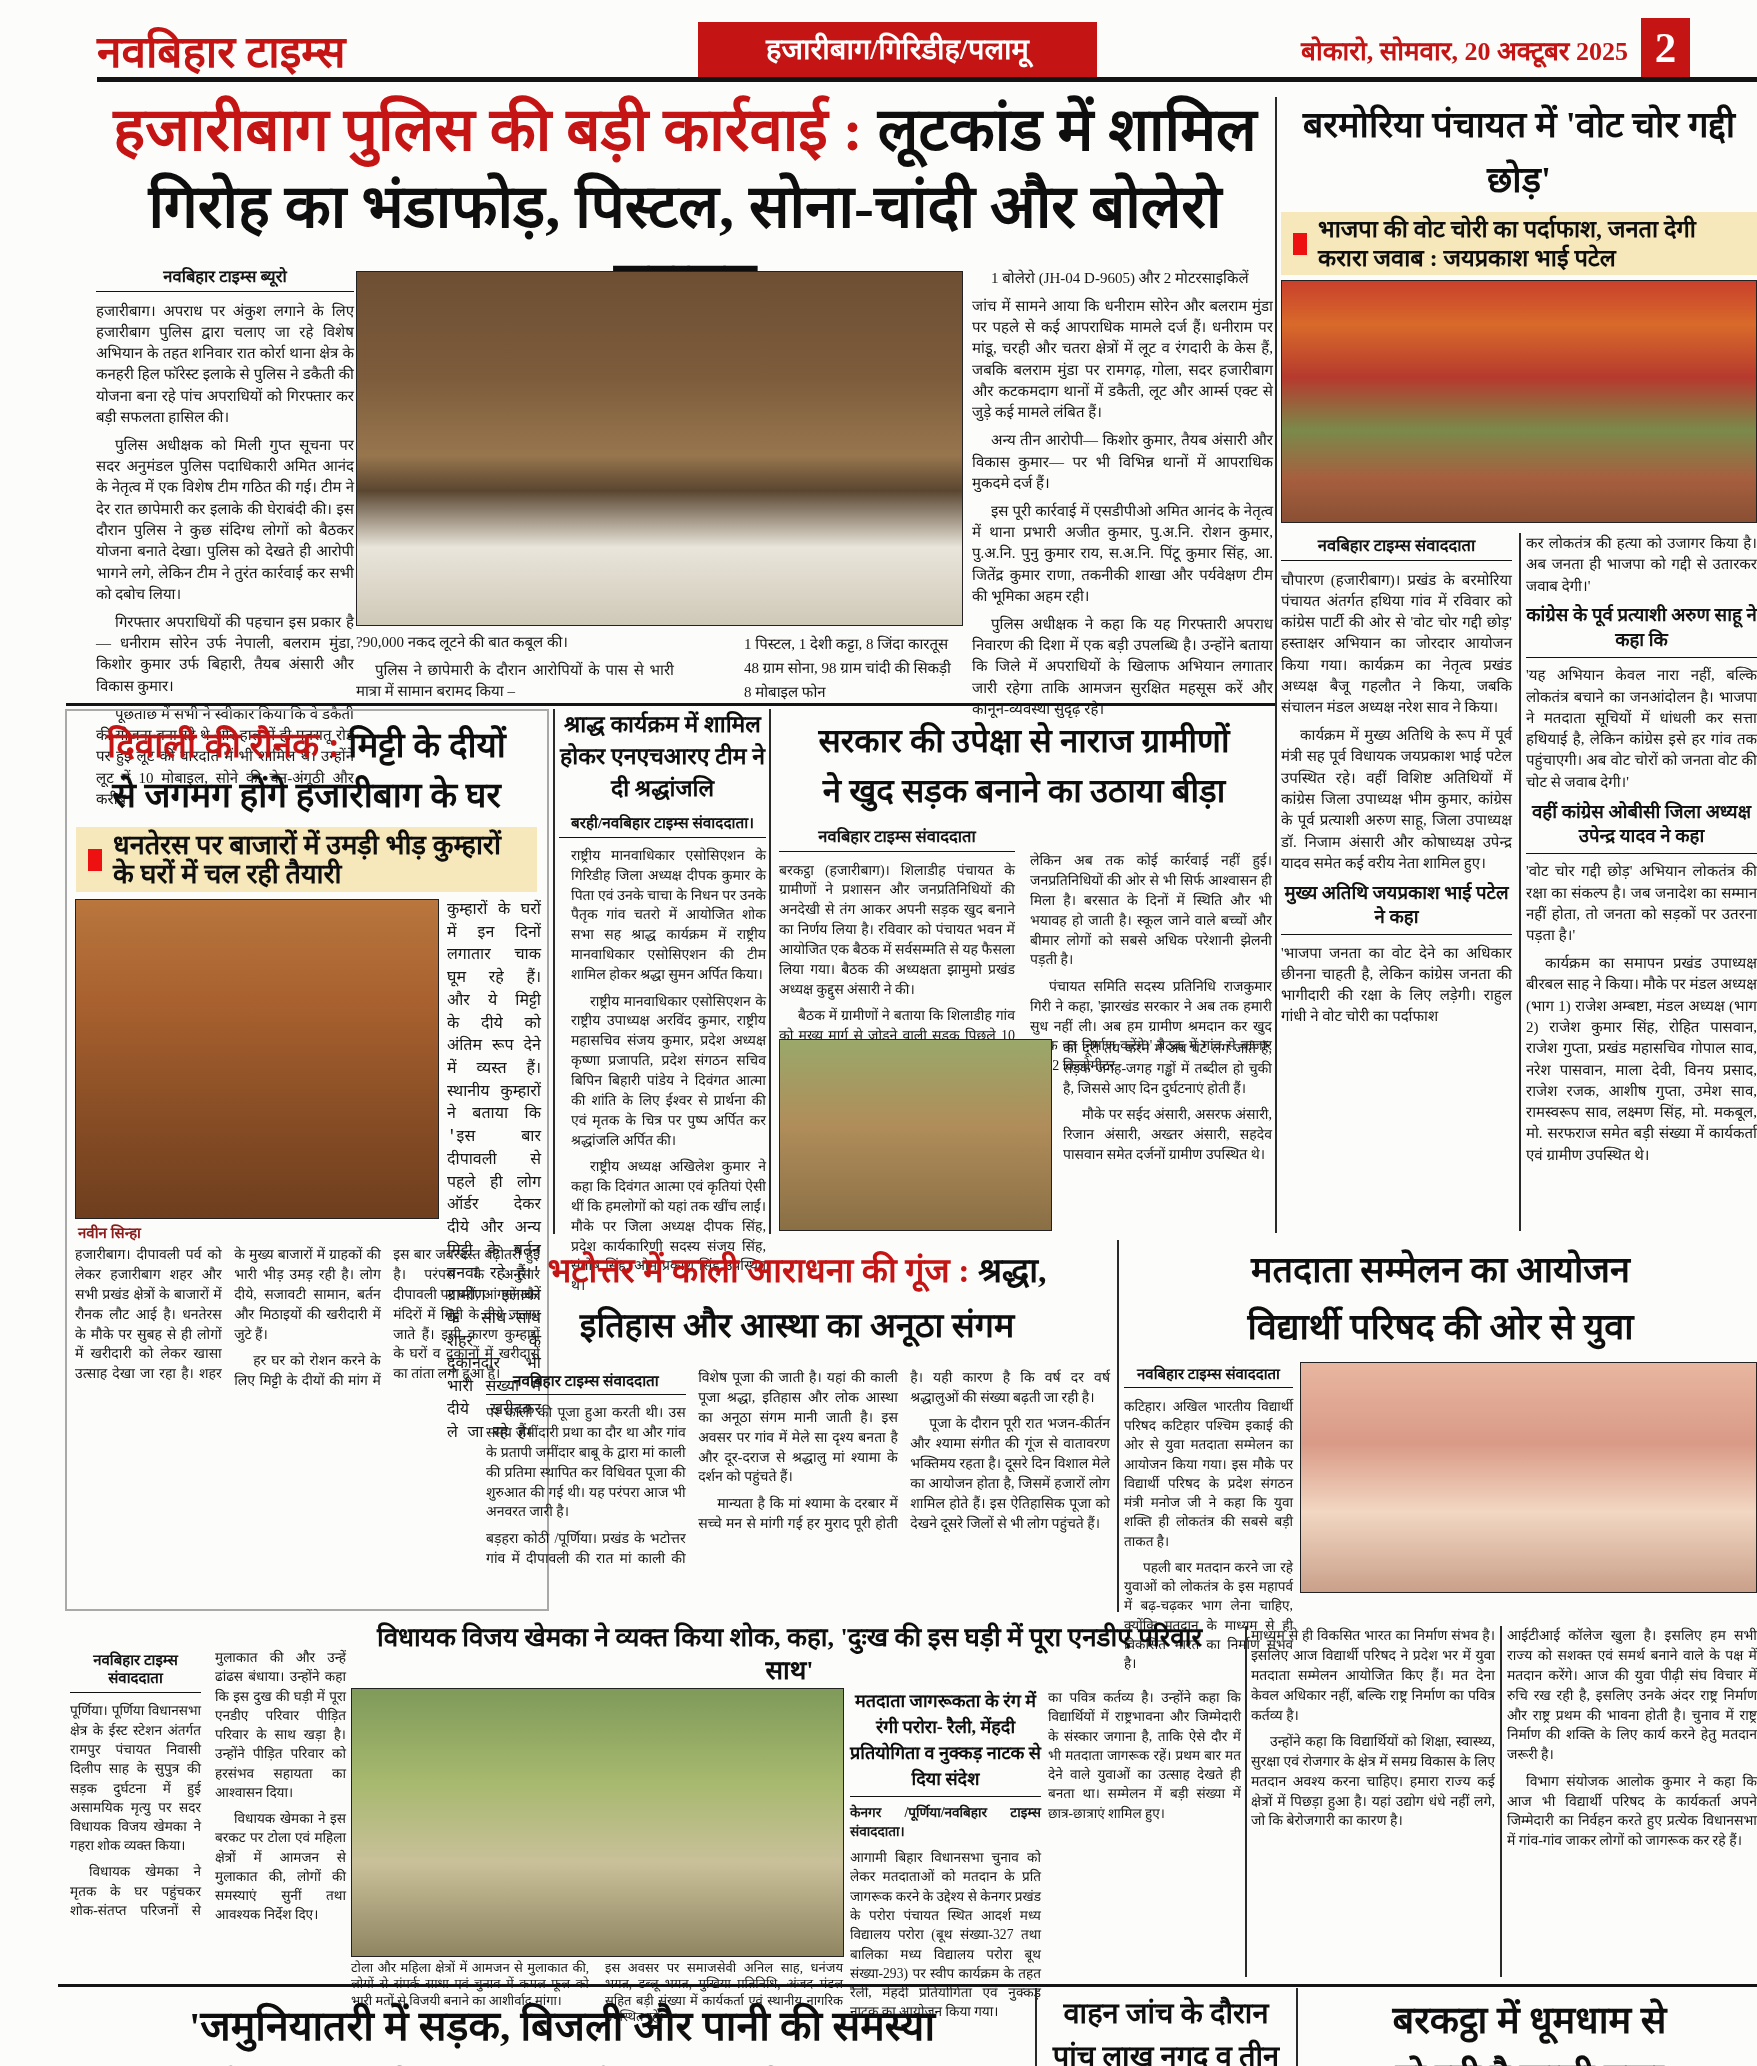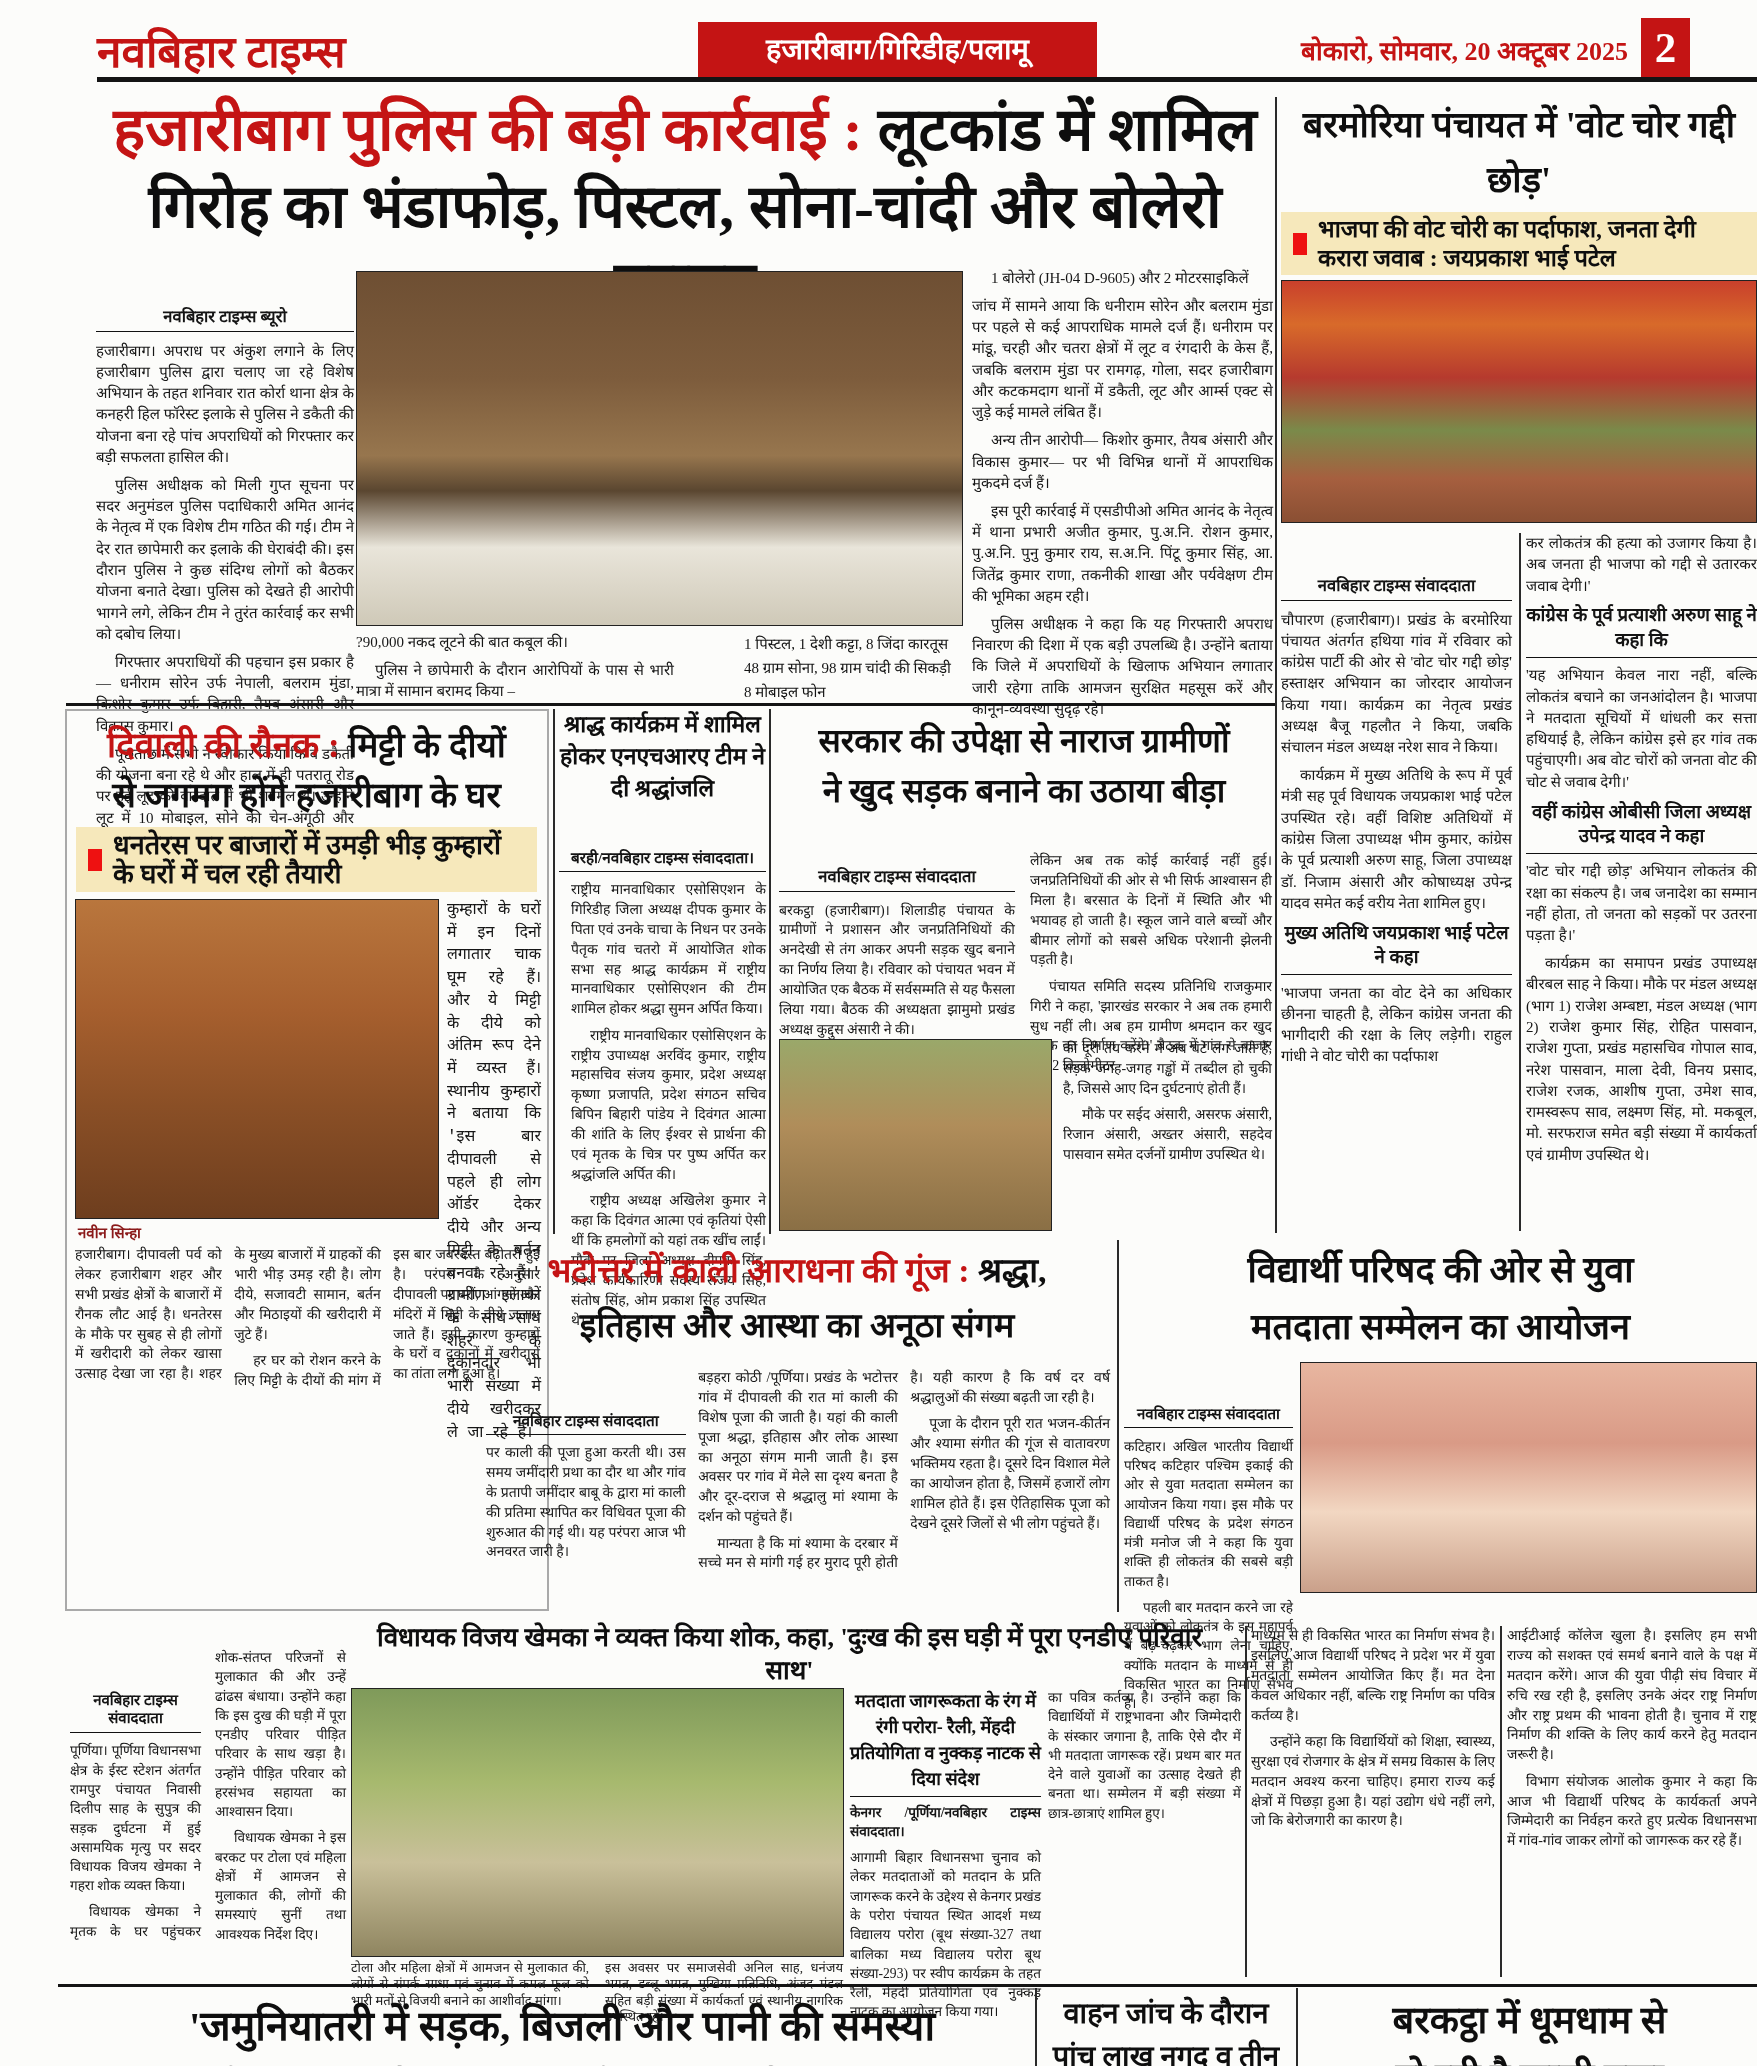--- a/index.html
+++ b/index.html
@@ -1,21 +1,21 @@
 <!DOCTYPE html>
 <html style="font-size:6.6px"><head>
 <meta charset="utf-8">
 <style>
   * { margin:0; padding:0; box-sizing:border-box; }
   body { background:#d9d9d9; font-family:"Liberation Serif", serif; }
   .page { position:relative; width:1757px; height:2587px; background:#fcfcfa; margin:0 auto; overflow:hidden; color:#141414; }
   .abs { position:absolute; }
   .red { color:#c41414; }
   .hl { font-weight:bold; text-align:center; color:#0e0e0e; }
-  .byline { font-weight:bold; text-align:center; font-size:16.5px; line-height:1.25; padding:2.5px 0 4.1px 0; border-bottom:1.7px solid #111; margin-bottom:8.3px;margin-top:40px; }
+  .byline { font-weight:bold; text-align:center; font-size:16.5px; line-height:1.25; padding:2.5px 0 4.1px 0; border-bottom:1.7px solid #111; margin-bottom:8.3px; }
   .dateline { font-weight:bold; }
   .body { font-size:15px; line-height:1.42; text-align:justify; color:#161616; }
   .body p { margin-bottom:6.6px; text-indent:19px; }
   .body p.noind { text-indent:0; }
   .subhead { font-weight:bold; text-align:center; font-size:18.6px; line-height:1.3; margin:5.8px 0 7.4px 0; padding-bottom:5px; border-bottom:1.2px solid #111; }
   .ybox { background:#f6e8bb; display:flex; align-items:center; gap:10.7px; padding:6.6px 12.4px; font-weight:bold; color:#0e0e0e; }
   .bullet { width:14px; height:22px; background:#ee1111; flex:none; }
   .photo { background-size:cover; border:0.8px solid #222; }
   .vr { width:1.7px; background:#2a2a2a; }
   .hrule { background:#141414; }
@@ -173,22 +173,22 @@
         <p class="noind">पर काली की पूजा हुआ करती थी। उस समय जमींदारी प्रथा का दौर था और गांव के प्रतापी जमींदार बाबू के द्वारा मां काली की प्रतिमा स्थापित कर विधिवत पूजा की शुरुआत की गई थी। यह परंपरा आज भी अनवरत जारी है।</p>
         <p class="noind">बड़हरा कोठी /पूर्णिया। प्रखंड के भटोत्तर गांव में दीपावली की रात मां काली की विशेष पूजा की जाती है। यहां की काली पूजा श्रद्धा, इतिहास और लोक आस्था का अनूठा संगम मानी जाती है। इस अवसर पर गांव में मेले सा दृश्य बनता है और दूर-दराज से श्रद्धालु मां श्यामा के दर्शन को पहुंचते हैं।</p>
         <p>मान्यता है कि मां श्यामा के दरबार में सच्चे मन से मांगी गई हर मुराद पूरी होती है। यही कारण है कि वर्ष दर वर्ष श्रद्धालुओं की संख्या बढ़ती जा रही है।</p>
         <p>पूजा के दौरान पूरी रात भजन-कीर्तन और श्यामा संगीत की गूंज से वातावरण भक्तिमय रहता है। दूसरे दिन विशाल मेले का आयोजन होता है, जिसमें हजारों लोग शामिल होते हैं। इस ऐतिहासिक पूजा को देखने दूसरे जिलों से भी लोग पहुंचते हैं।</p>
       </div>
     </div>
   </div>
 
   <div class="abs vr" style="left:1117px;top:1240px;height:372px;"></div>
   <div class="abs hl" style="left:1124px;top:1242px;width:633px;font-size:36px;line-height:57px;">
+    <div>मतदाता सम्मेलन का आयोजन</div>
     <div>विद्यार्थी परिषद की ओर से युवा</div>
-    <div>मतदाता सम्मेलन का आयोजन</div>
   </div>
   <div class="abs" style="left:1124px;top:1362px;width:169px;height:256px;">
     <div class="byline" style="font-size:15px;">नवबिहार टाइम्स संवाददाता</div>
     <div class="body" style="font-size:13.6px;">
       <p class="noind">कटिहार। अखिल भारतीय विद्यार्थी परिषद कटिहार पश्चिम इकाई की ओर से युवा मतदाता सम्मेलन का आयोजन किया गया। इस मौके पर विद्यार्थी परिषद के प्रदेश संगठन मंत्री मनोज जी ने कहा कि युवा शक्ति ही लोकतंत्र की सबसे बड़ी ताकत है।</p>
       <p>पहली बार मतदान करने जा रहे युवाओं को लोकतंत्र के इस महापर्व में बढ़-चढ़कर भाग लेना चाहिए, क्योंकि मतदान के माध्यम से ही विकसित भारत का निर्माण संभव है।</p>
     </div>
   </div>
   <div class="abs photo" style="left:1300px;top:1362px;width:457px;height:231px;background:linear-gradient(180deg,#e8b6a0 0%,#d99a86 35%,#f2d7c2 65%,#caa08a 100%);"></div>
 

